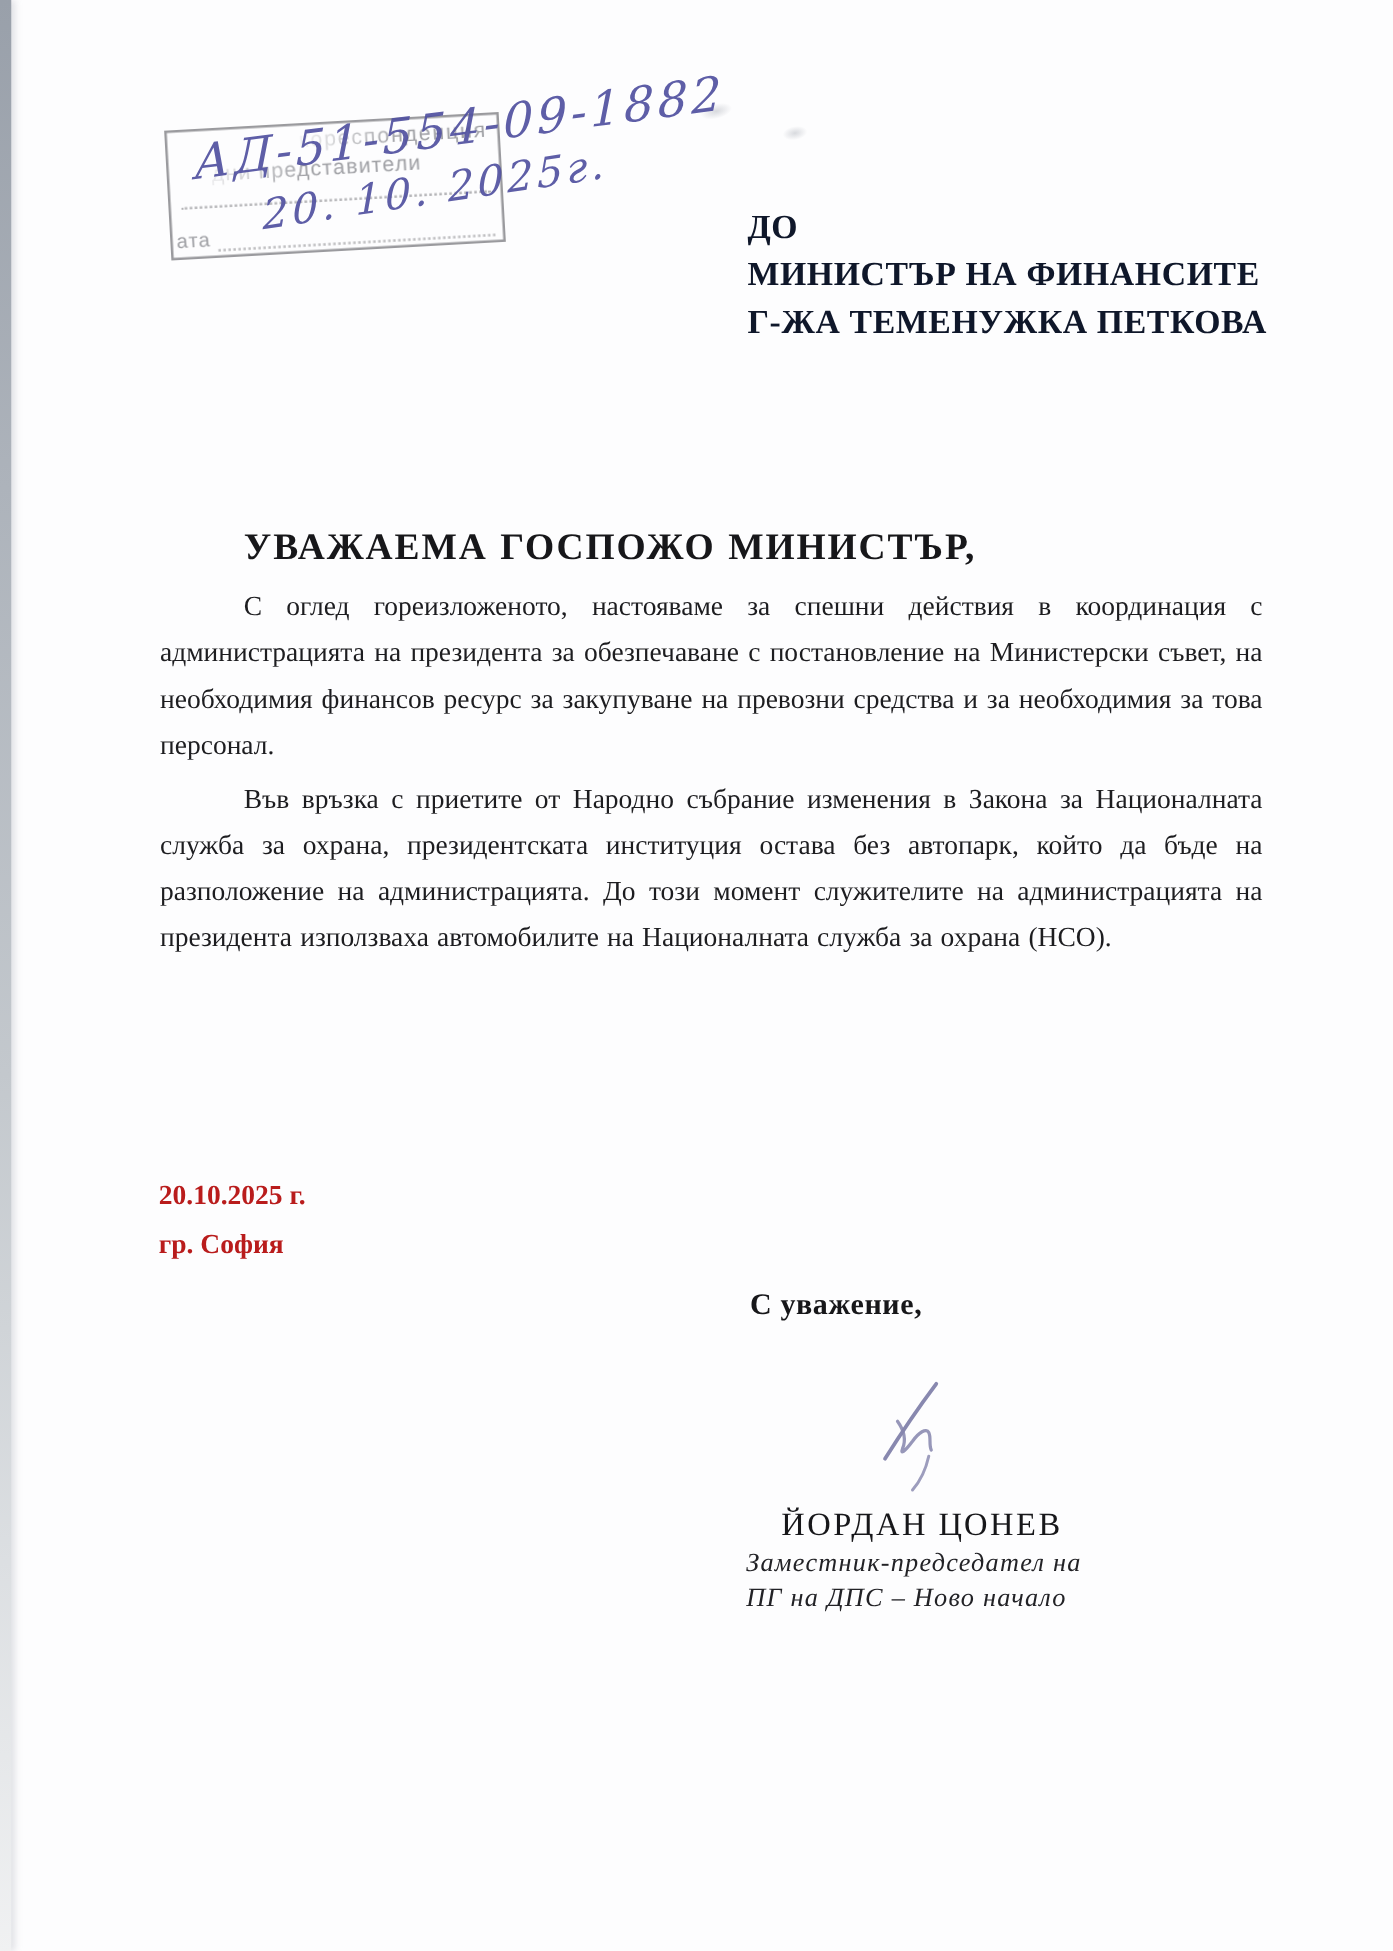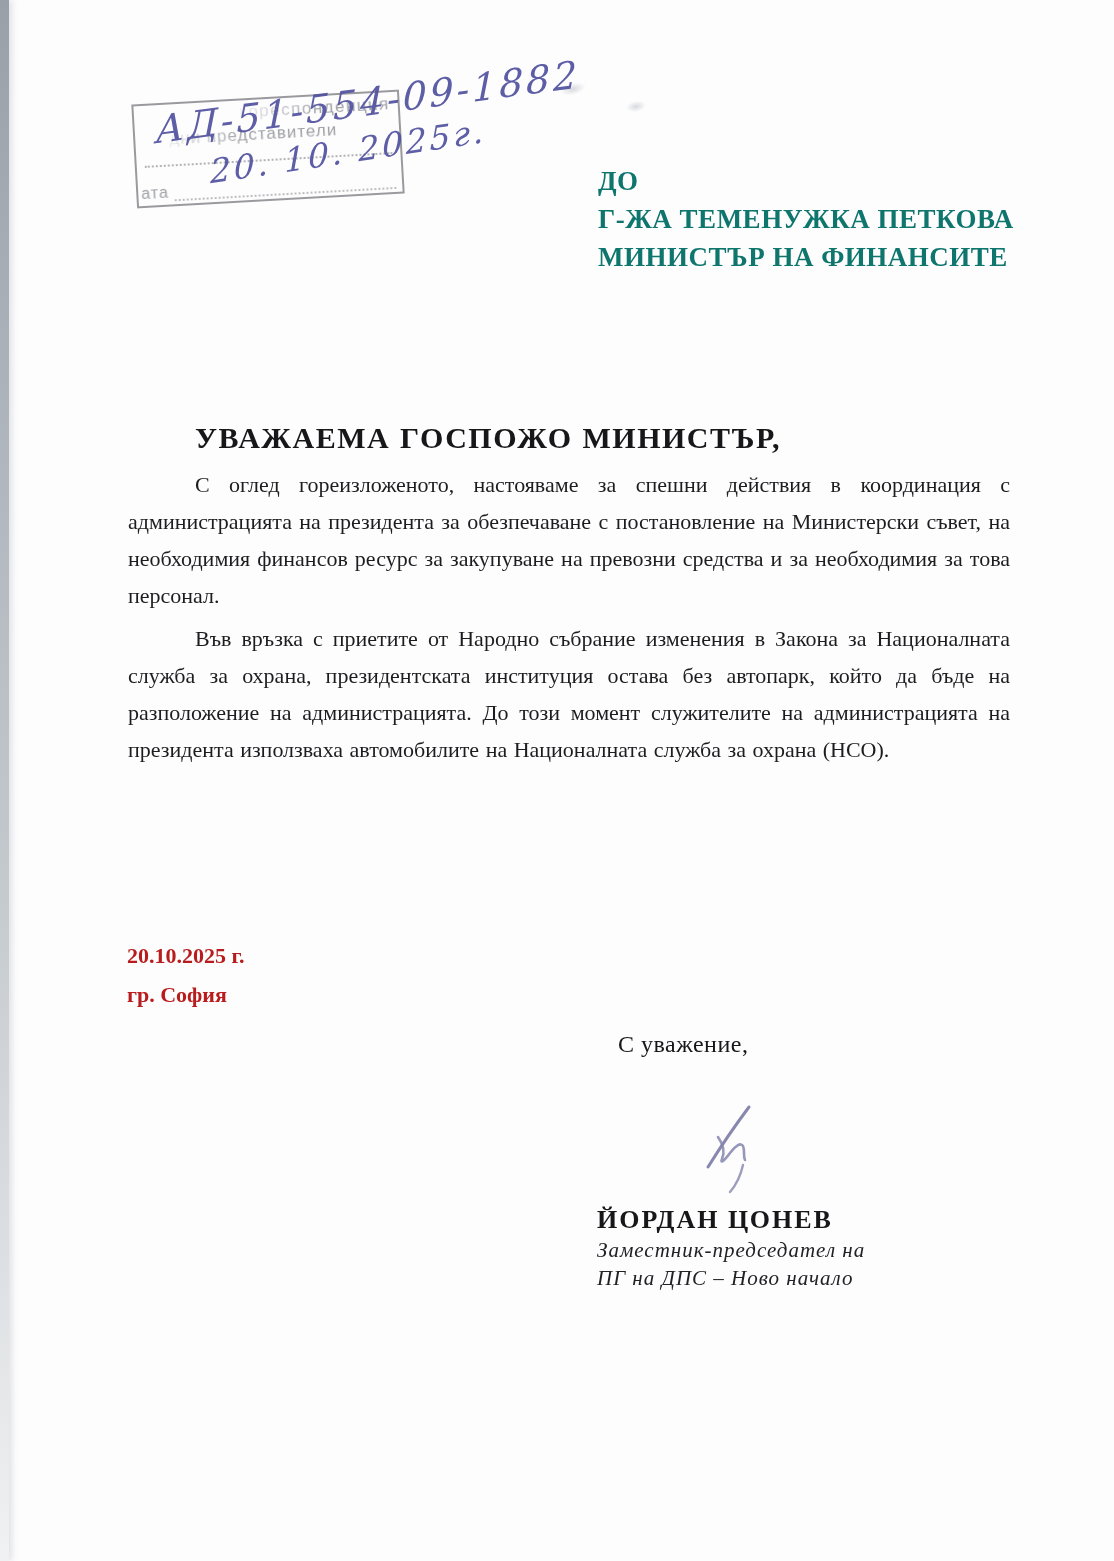--- a/index.html
+++ b/index.html
@@ -52,44 +52,44 @@
   .hw { position:absolute; font-family:"DejaVu Serif","Liberation Serif",serif;
     font-style:italic; color:#5151a0; white-space:nowrap; opacity:.92; }
   .hw-number { left:156px; top:108px; font-size:38px; letter-spacing:3px;
     transform:rotate(-7.5deg) skewX(-8deg); transform-origin:left top; }
   .hw-date { left:210px; top:152px; font-size:33px; letter-spacing:3px;
     transform:rotate(-8.5deg) skewX(-8deg); transform-origin:left top; }
 
   
   .recipient { position:absolute; left:598px; top:162px;
     font-weight:bold; font-size:27px; line-height:38px; letter-spacing:.5px;
-    color:#0f766e; }
+    color:#0f172a; }
 
   
   .body-text { position:absolute; left:128px; top:419px; width:882px;
     font-size:22px; line-height:37px; text-align:justify; word-spacing:1px; }
   .salutation { font-weight:bold; font-size:30px; letter-spacing:1.5px;
     margin:0 0 10px 67px; color:#17171a; }
   .para { margin:0 0 6px 0; text-indent:67px; }
 
   
   .dateplace { position:absolute; left:127px; top:936px;
     font-weight:bold; font-size:22px; line-height:39px; color:#b91c1c; }
 
   
   .closing { position:absolute; left:600px; top:1031px;
-    font-weight:normal; font-size:24px; letter-spacing:.5px; color:#17171a;margin-left:18px; }
+    font-weight:bold; font-size:24px; letter-spacing:.5px; color:#17171a; }
 
   
   .signature { position:absolute; left:692px; top:1097px; }
 
   
   .signer { position:absolute; left:597px; top:1203px; }
-  .signer-name { font-weight:bold; font-size:26px; letter-spacing:2px;
-    line-height:34px; color:#17171a; }
+  .signer-name { font-weight:normal; font-size:26px; letter-spacing:2px;
+    line-height:34px; color:#17171a;margin-left:28px; }
   .signer-role { font-style:italic; font-size:21px; line-height:27.5px;
     letter-spacing:1px; color:#222226; }
 </style>
 </head>
 <body>
 
 <div class="page">
 
   <div class="edge-left"></div>
   <div class="speck speck1"></div>
@@ -102,22 +102,22 @@
     <div class="stamp-daterow">
       <span>ата</span>
       <span class="dots"></span>
     </div>
   </div>
   <div class="hw hw-number">АД-51-554-09-1882</div>
   <div class="hw hw-date">20. 10. 2025г.</div>
 
   <div class="recipient">
     <div>ДО</div>
+    <div>МИНИСТЪР НА ФИНАНСИТЕ</div>
     <div>Г-ЖА ТЕМЕНУЖКА ПЕТКОВА</div>
-    <div>МИНИСТЪР НА ФИНАНСИТЕ</div>
   </div>
 
   <div class="body-text">
     <div class="salutation">УВАЖАЕМА ГОСПОЖО МИНИСТЪР,</div>
     <p class="para">С оглед гореизложеното, настояваме за спешни действия в координация с администрацията на президента за обезпечаване с постановление на Министерски съвет, на необходимия финансов ресурс за закупуване на превозни средства и за необходимия за това персонал.</p>
     <p class="para">Във връзка с приетите от Народно събрание изменения в Закона за Националната служба за охрана, президентската институция остава без автопарк, който да бъде на разположение на администрацията. До този момент служителите на администрацията на президента използваха автомобилите на Националната служба за охрана (НСО).</p>
   </div>
 
   <div class="dateplace">
     <div>20.10.2025 г.</div>

